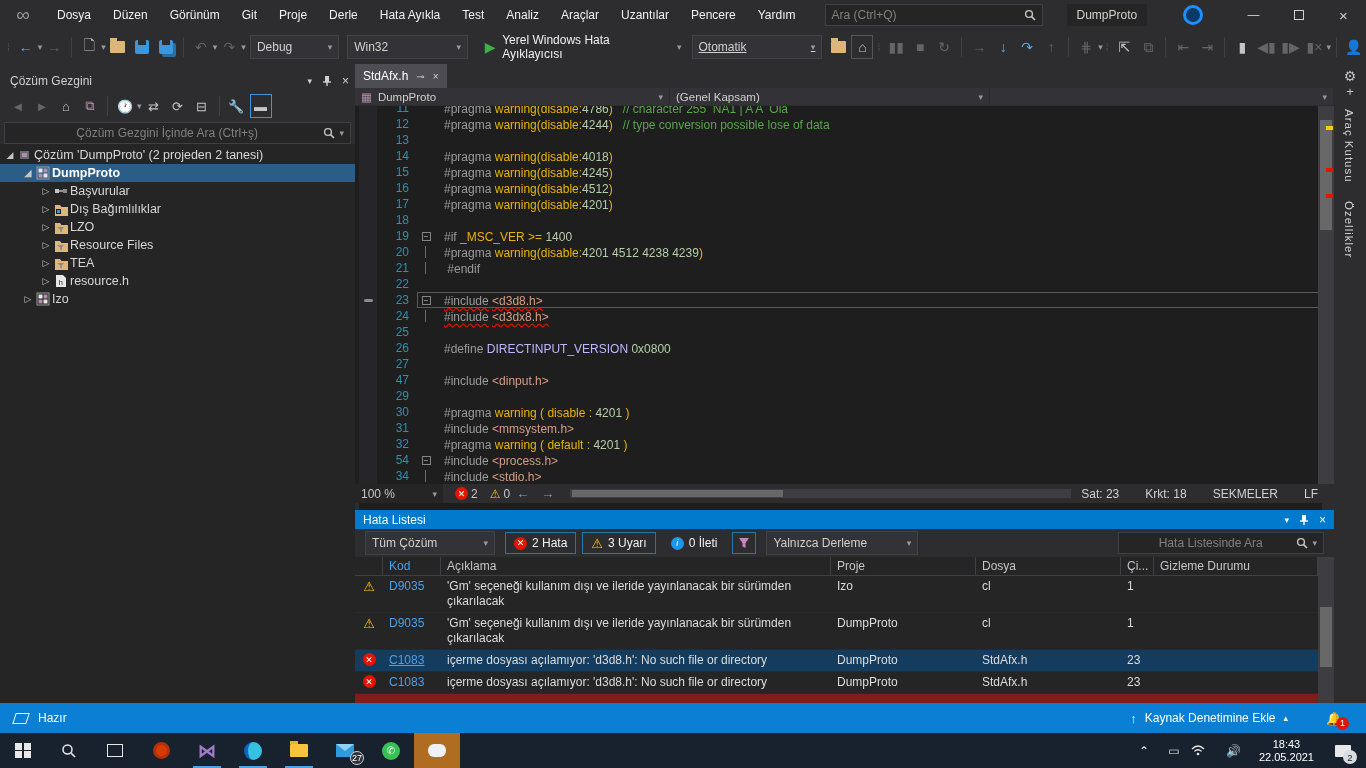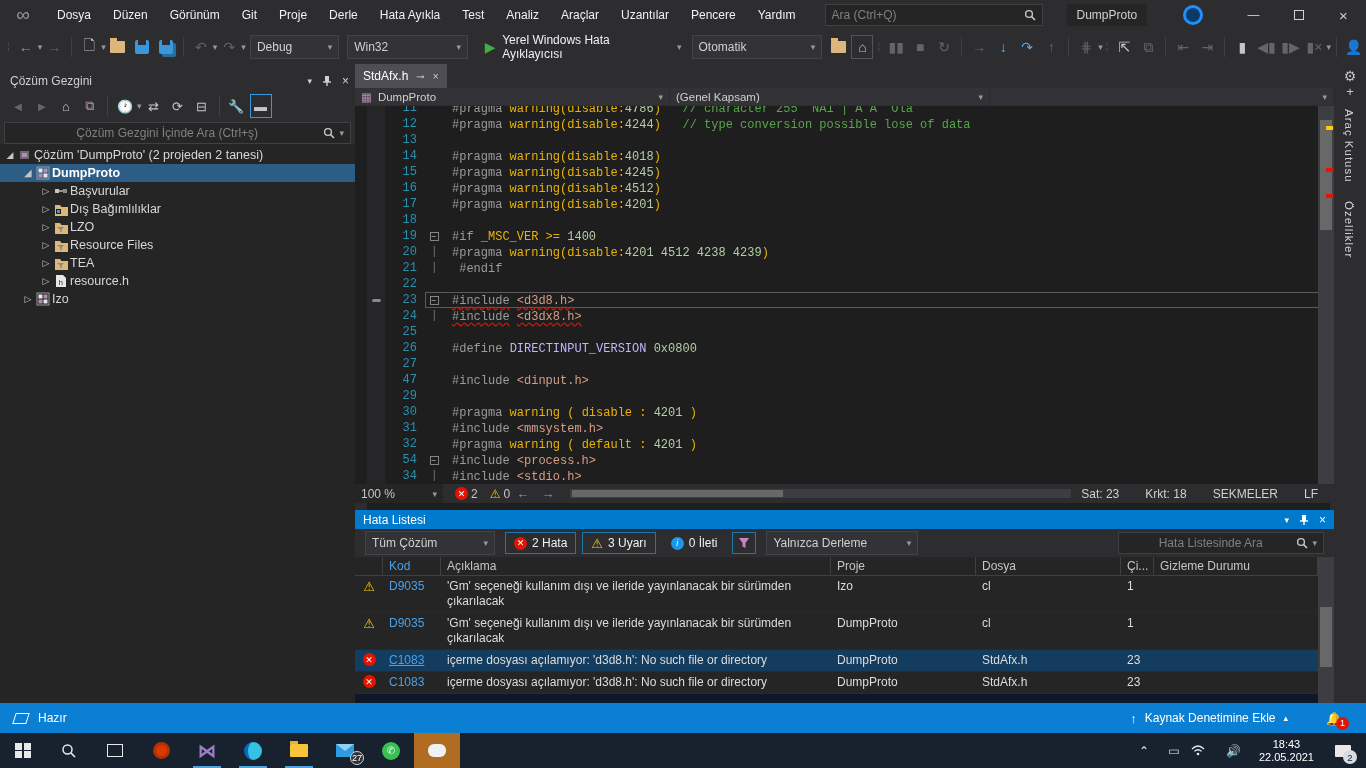--- a/index.html
+++ b/index.html
@@ -60,22 +60,22 @@
   .trow.bold { font-weight:bold; color:#fff; }
 
   
   #editor { left:355px; top:0; width:979px; height:439px; background:#1e1e1e; }
   #tabbar { height:24px; background:#2d2d30; display:flex; align-items:flex-end; }
   #tab-active { height:24px; background:#4d4d53; color:#fff; display:flex; align-items:center; padding:0 8px; gap:8px; }
   #tab-active .ico { color:#cfcfcf; font-size:10px; }
   #navbar { height:18px; display:flex; background:#2d2d30; border-bottom:1px solid #2d2d30; }
   .navcombo { background:#333337; border-right:1px solid #2d2d30; color:#d0d0d0; display:flex; align-items:center; padding:0 6px; font-size:11.5px; }
   .navcombo .caret { margin-left:auto; }
-  #code { position:absolute; left:12px; top:42px; width:963px; height:459px; overflow:hidden; background:#1e1e1e;
-    font-family:Liberation Mono, monospace; font-size:12px; line-height:16px; }
+  #code { position:absolute; left:4px; top:42px; width:963px; height:459px; overflow:hidden; background:#1e1e1e;
+    font-family:Liberation Sans, sans-serif; font-size:12px; line-height:16px; }
   #codelines { position:relative; top:-6px; }
   .cl { height:16px; display:flex; white-space:pre; }
   .cl .glyph { width:18px; flex:none; background:#262629; display:flex; align-items:center; justify-content:center; }
   .cl .lnum { width:40px; flex:none; text-align:right; padding-right:8px; color:#2b91af; }
   .cl .body { flex:1; display:flex; border:1px solid transparent; }
   .cl.cur .body { border-color:#5a5a5a; }
   .cl .fold { width:16px; flex:none; color:#858585; font-size:10px; text-align:center; line-height:14px; }
   .cl .codetxt { padding-left:10px; }
   .foldbox { display:inline-block; width:9px; height:9px; border:1px solid #858585; line-height:7px; font-size:8px; color:#c5c5c5; background:#1e1e1e; margin-top:3px; }
   .markdash { width:9px; height:3px; background:#8a8a8a; border-radius:2px; }
@@ -91,21 +91,21 @@
   #zoomctl { width:88px; height:19px; background:#252526; display:flex; align-items:center; padding:0 6px; }
   #zoomctl .caret { margin-left:auto; }
   .errbadge { width:13px; height:13px; border-radius:50%; background:#e51400; color:#fff; font-size:9px; display:flex; align-items:center; justify-content:center; margin:0 3px 0 12px; }
   .warnbadge { color:#ffcc00; font-size:12px; margin:0 3px 0 12px; }
   .navarr { color:#61a9e0; font-size:13px; margin:0 6px; }
   #hscroll { flex:1; height:9px; background:#3e3e42; margin:0 10px; position:relative; }
   #hscroll .thumb { position:absolute; left:2px; top:1px; width:42%; height:7px; background:#686868; }
   #ed-right { display:flex; gap:26px; padding-right:16px; color:#d0d0d0; }
 
   
-  #errlist { left:355px; top:446px; width:979px; height:218px; background:#0f172a; }
+  #errlist { left:355px; top:446px; width:979px; height:218px; background:#7f1d1d; }
   #errtitle { height:19px; background:#007acc; display:flex; align-items:center; padding:0 8px; color:#fff; }
   #errtitle .ticons { margin-left:auto; display:flex; gap:10px; align-items:center; color:#fff; }
   #errtoolbar { height:28px; background:#2d2d30; display:flex; align-items:center; padding:0 6px; gap:6px; }
   .etbtn { height:22px; display:flex; align-items:center; gap:5px; padding:0 8px; color:#f1f1f1; border:1px solid transparent; }
   .etbtn.on { border-color:#1c78ad; }
   .erricon { width:13px; height:13px; border-radius:50%; background:#e51400; color:#fff; font-size:9px; display:flex; align-items:center; justify-content:center; }
   .warnicon { color:#ffcc00; font-size:13px; }
   .infoicon { width:13px; height:13px; border-radius:50%; background:#1c97ea; color:#fff; font-size:9px; font-style:italic; display:flex; align-items:center; justify-content:center; }
   #errsearch { margin-left:auto; width:206px; }
   #errgrid { position:absolute; left:0; top:47px; right:16px; bottom:23px; overflow:hidden; }
@@ -236,21 +236,21 @@
     </div>
     <div class="combo" style="width:122px;">
       <span>Win32</span>
         <span class="caret">▾</span>
     </div>
     <div id="run-group">
       <span class="tbi green">▶</span>
       <span>Yerel Windows Hata Ayıklayıcısı</span>
       <span class="caret" style="margin-left:6px;">▾</span>
     </div>
-    <div class="combo" style="width:132px;">
+    <div class="combo" style="width:132px;text-decoration:underline;">
       <span>Otomatik</span>
         <span class="caret">▾</span>
     </div>
     <span class="tbi">
         <span class="folder-g"></span>
       </span>
     <span class="tbi" style="border:1px solid #555;">⌂</span>
     <span class="dots">⁞</span>
     <span class="tbi dis">▮▮</span>
     <span class="tbi dis">■</span>

